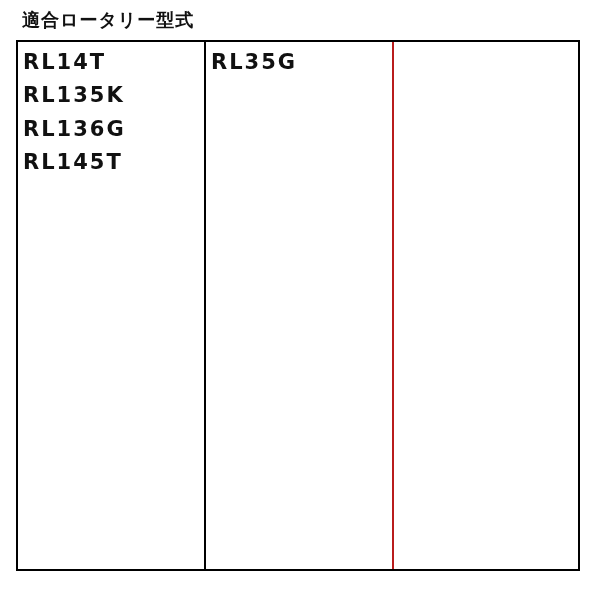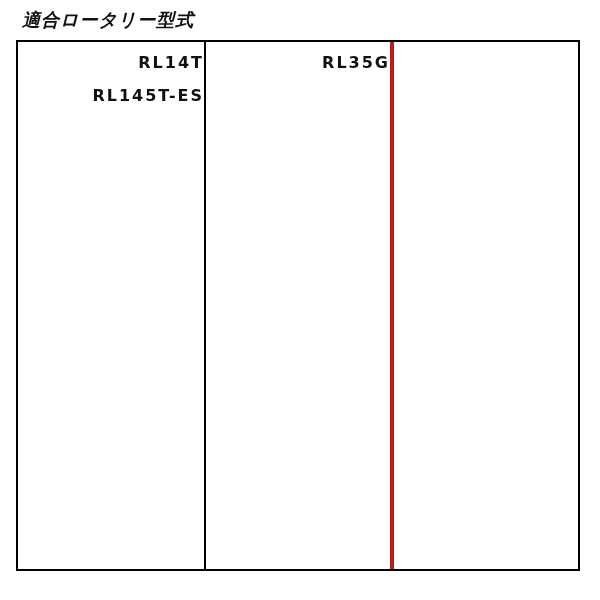--- a/index.html
+++ b/index.html
@@ -1,31 +1,33 @@
 <!DOCTYPE html>
 <html><head>
 <meta charset="utf-8">
 <style>
   html, body { margin:0; padding:0; background:#fff; }
   body { width:600px; height:600px; position:relative; overflow:hidden; font-family:"DejaVu Sans", sans-serif; color:#111; }
-  .title { position:absolute; left:22px; top:8px; font-size:18px; font-weight:bold; letter-spacing:1px;font-style:italic; }
+  .title { position:absolute; left:22px; top:8px; font-size:18px; font-weight:bold; letter-spacing:1px; }
   .table { position:absolute; left:16px; top:40px; width:564px; height:531px; border:2px solid #000; box-sizing:border-box; display:flex; }
   .col { position:relative; box-sizing:border-box; padding-top:4px; }
   .col1 { width:188px; border-right:2px solid #000; }
-  .col2 { width:188px; border-right:4px solid #b91c1c; }
+  .col2 { width:188px; border-right:2px solid #b91c1c; }
   .col3 { flex:1; }
-  .item { font-size:16px; font-weight:bold; letter-spacing:2px; height:33.3px; line-height:33px; padding-left:5px; white-space:nowrap;text-align:right; }
+  .item { font-size:21px; font-weight:bold; letter-spacing:2px; height:33.3px; line-height:33px; padding-left:5px; white-space:nowrap; }
 </style>
 </head>
 <body>
 
 <div class="title">適合ロータリー型式</div>
 
 <div class="table">
   <div class="col col1">
     <div class="item">RL14T</div>
-    <div class="item">RL145T-ES</div>
+    <div class="item">RL135K</div>
+    <div class="item">RL136G</div>
+    <div class="item">RL145T</div>
   </div>
   <div class="col col2">
     <div class="item">RL35G</div>
   </div>
   <div class="col col3"></div>
 </div>
 
 </body></html>

